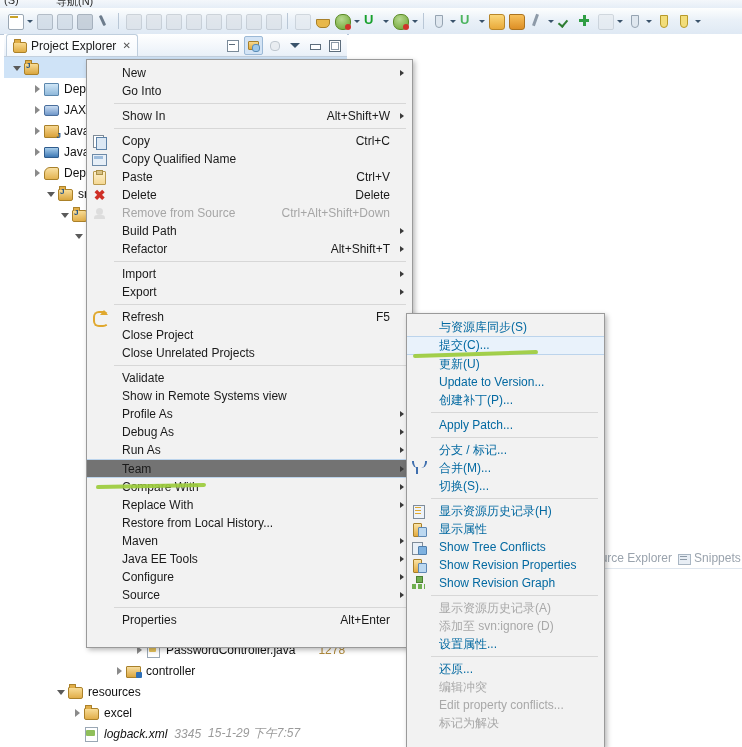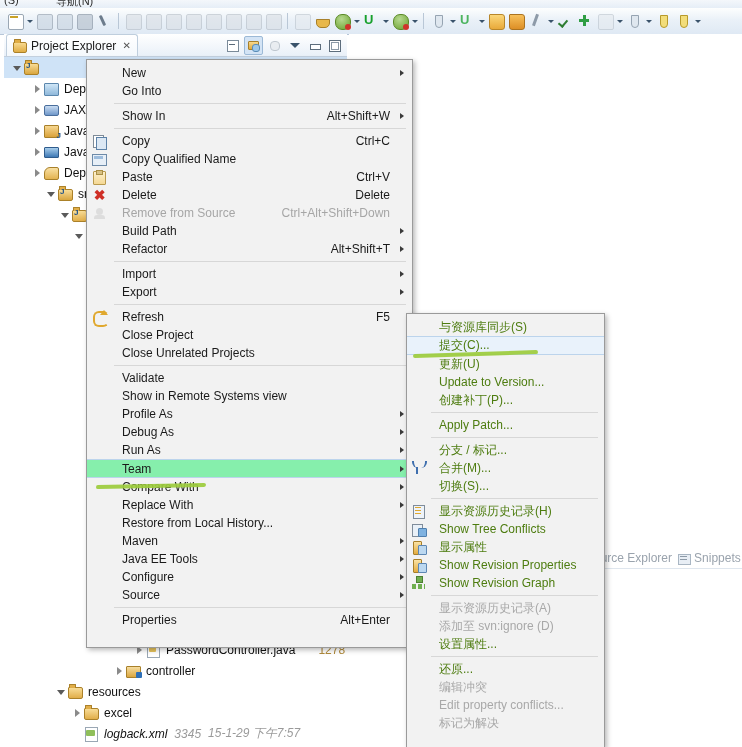--- a/index.html
+++ b/index.html
@@ -161,21 +161,21 @@
   #ctxmenu .gutter{
     position:absolute;left:0;top:0;width:27px;height:100%;
     background:#f2f2f2;
   }
   .mrow{
     position:relative;height:18px;display:flex;align-items:center;
     padding-left:27px;font-size:12px;color:#1a1a1a;white-space:nowrap;
   }
   .mrow.disabled{color:#a6a6a6;}
   .mrow.sel{
-    background:#86efac;border-top:1px solid #bcd4ec;border-bottom:1px solid #bcd4ec;height:17px;
+    background:#737373;border-top:1px solid #bcd4ec;border-bottom:1px solid #bcd4ec;height:17px;
   }
   .mlabel{padding-left:8px;}
   .maccel{position:absolute;right:22px;color:#1a1a1a;}
   .mrow.disabled .maccel{color:#a6a6a6;}
   .marrow{position:absolute;right:8px;width:0;height:0;
     border-top:3.5px solid transparent;border-bottom:3.5px solid transparent;border-left:4.5px solid #3a3a3a;}
   .msep{height:1px;background:#d7d7d7;margin:3px 6px 3px 27px;}
   .micon{position:absolute;left:5px;top:2px;width:15px;height:14px;}
   .mi-copy:before{content:"";position:absolute;left:1px;top:1px;width:9px;height:11px;background:#fff;border:1px solid #7e8b98;}
   .mi-copy:after{content:"";position:absolute;left:4px;top:3px;width:9px;height:11px;background:#dce8f4;border:1px solid #5d82a8;}
@@ -197,21 +197,21 @@
 
   
   #svnmenu{
     position:absolute;left:406px;top:313px;width:197px;height:433px;
     background:#f2f2f2;border:1px solid #9a9a9a;
     box-shadow:2px 2px 5px rgba(0,0,0,.28);
   }
   #svnmenu .gutter{position:absolute;left:0;top:0;width:24px;height:100%;background:#f2f2f2;}
   .srow{
     position:relative;height:18px;display:flex;align-items:center;
-    padding-left:24px;font-size:12px;color:#4d7c0f;white-space:nowrap;
+    padding-left:24px;font-size:12px;color:#0369a1;white-space:nowrap;
   }
   .srow.disabled{color:#a8a8a8;}
   .srow.sel{background:#e9f2fb;border-top:1px solid #bcd4ec;border-bottom:1px solid #bcd4ec;height:17px;}
   .slabel{padding-left:8px;}
   .ssep{height:1px;background:#d7d7d7;margin:3px 6px 3px 24px;}
   .sicon{position:absolute;left:4px;top:2px;width:15px;height:14px;}
   .si-merge:before{content:"";position:absolute;left:5px;top:6px;width:2px;height:7px;background:#3f6fae;}
   .si-merge:after{content:"";position:absolute;left:1px;top:0px;width:11px;height:7px;border-left:2px solid #3f6fae;border-right:2px solid #3f6fae;border-radius:0 0 6px 6px;}
   .si-hist:before{content:"";position:absolute;left:2px;top:1px;width:10px;height:12px;background:#eef3f9;border:1px solid #7f8c9a;}
   .si-hist:after{content:"";position:absolute;left:4px;top:3px;width:6px;height:1px;background:#e0a82e;box-shadow:0 3px 0 #e0a82e,0 6px 0 #e0a82e;}
@@ -631,29 +631,29 @@
     <div class="srow">
       <span class="slabel">切换(S)...</span>
     </div>
     <div class="ssep"></div>
 
     <div class="srow">
       <span class="sicon si-hist"></span>
       <span class="slabel">显示资源历史记录(H)</span>
     </div>
     <div class="srow">
+      <span class="sicon si-prop"></span>
+      <span class="slabel">显示属性</span>
+    </div>
+    <div class="srow">
       <span class="sicon si-tree"></span>
       <span class="slabel">Show Tree Conflicts</span>
     </div>
     <div class="srow">
       <span class="sicon si-prop"></span>
-      <span class="slabel">显示属性</span>
-    </div>
-    <div class="srow">
-      <span class="sicon si-prop"></span>
       <span class="slabel">Show Revision Properties</span>
     </div>
     <div class="srow">
       <span class="sicon si-graph"></span>
       <span class="slabel">Show Revision Graph</span>
     </div>
     <div class="ssep"></div>
 
     <div class="srow disabled">
       <span class="slabel">显示资源历史记录(A)</span>

